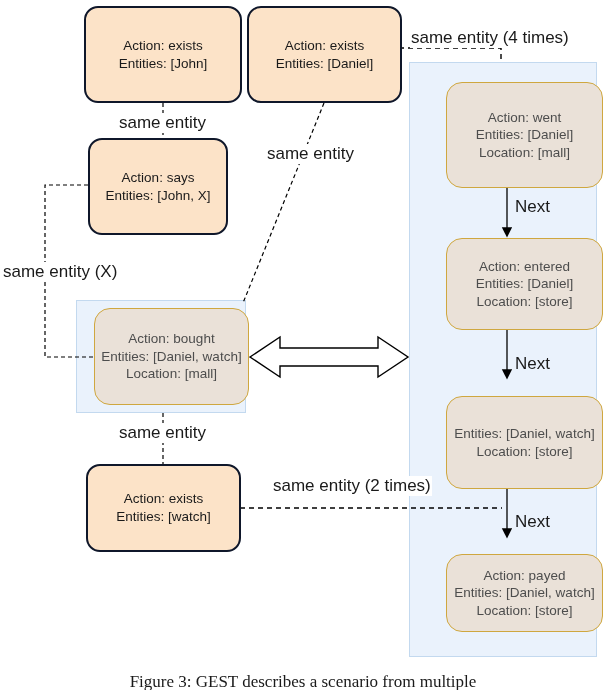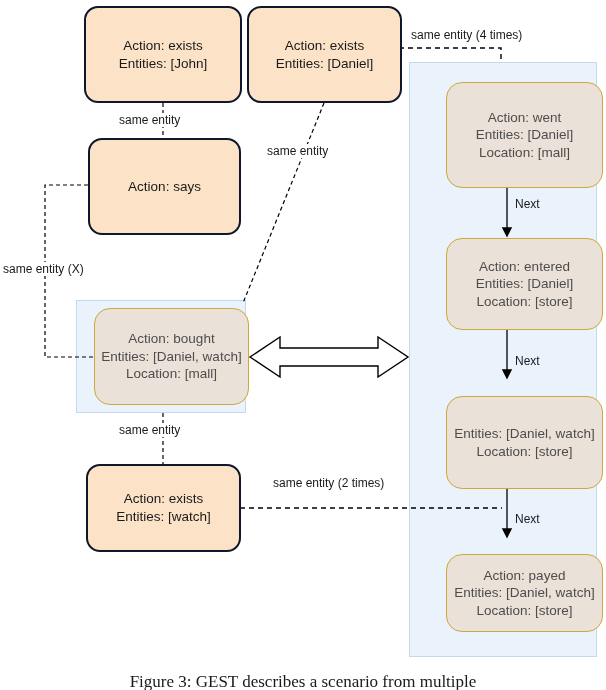--- a/index.html
+++ b/index.html
@@ -53,21 +53,21 @@
   }
   .group-blue {
     position: absolute;
     box-sizing: border-box;
     background: #eaf2fc;
     border: 1px solid #c3d9ef;
   }
   .node-line { white-space: nowrap; display: block; }
   .edge-label {
     position: absolute;
-    font-size: 12px;
+    font-size: 17px;
     color: #1a1a1a;
     white-space: nowrap;
     background: transparent;
   }
   .edge-label.onwhite { background: #ffffff; padding: 0 1px; }
   .caption {
     position: absolute;
     left: 0;
     width: 606px;
     text-align: center;
@@ -116,22 +116,23 @@
   <div class="node node-orange" style="left:84px; top:6px; width:158px; height:97px;">
     <span class="node-line">Action: exists</span>
     <span class="node-line">Entities: [John]</span>
   </div>
 
   <div class="node node-orange" style="left:247px; top:6px; width:155px; height:97px;">
     <span class="node-line">Action: exists</span>
     <span class="node-line">Entities: [Daniel]</span>
   </div>
 
-  <div class="node node-orange" style="left:88px; top:138px; width:153px; height:97px;">
+  <div class="node node-orange" style="left:88px; top:138px; width:140px; height:97px;">
     <span class="node-line">Action: says</span>
+    <span class="node-line">Entities: [John, X]</span>
   </div>
 
   <div class="node node-beige" style="left:77px; top:308px; width:155px; height:97px;">
     <span class="node-line">Action: bought</span>
     <span class="node-line">Entities: [Daniel, watch]</span>
     <span class="node-line">Location: [mall]</span>
   </div>
 
   <div class="node node-orange" style="left:86px; top:464px; width:155px; height:88px;">
     <span class="node-line">Action: exists</span>

